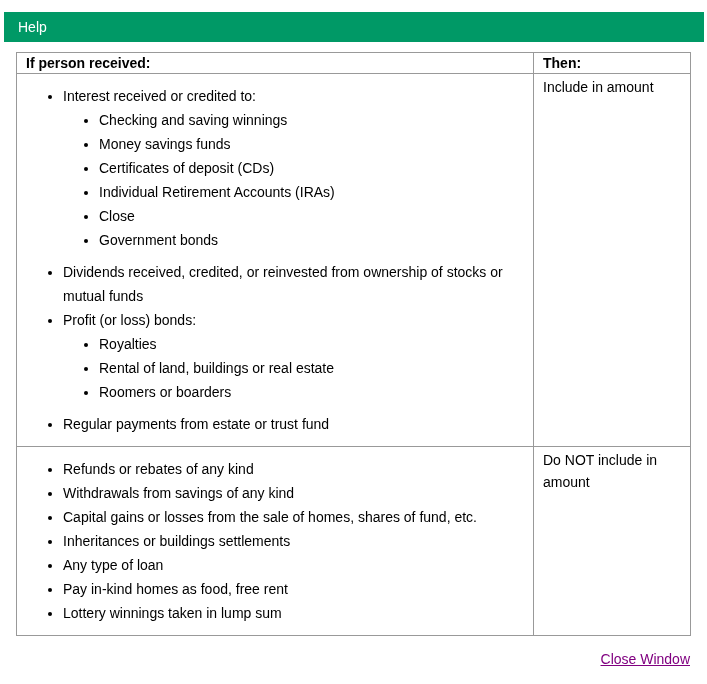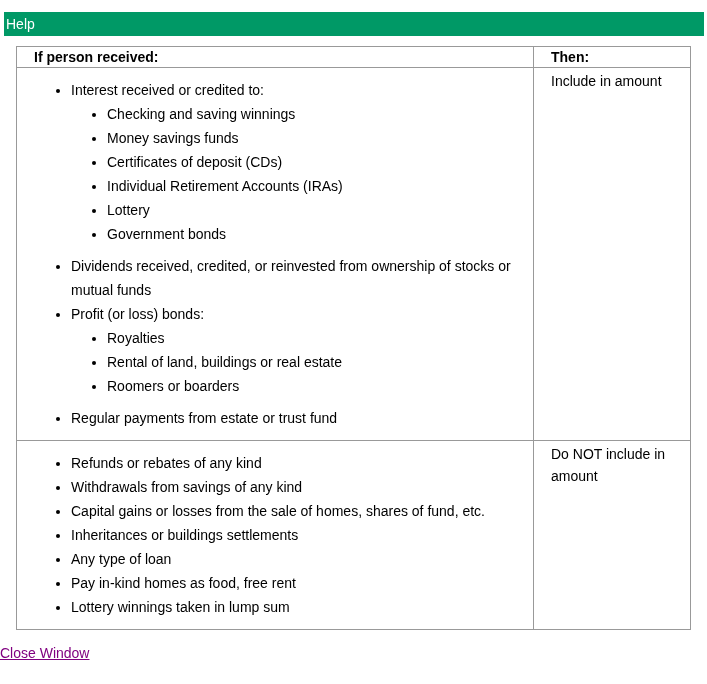--- a/index.html
+++ b/index.html
@@ -13,40 +13,40 @@
     font-size: 14px;
     color: #000000;
   }
   :root {
     --header-bg: #009966;
     --link-color: #800080;
     --border-color: #999999;
   }
   .header-bar {
     margin: 12px 3px 0 4px;
-    height: 24px;
+    height: 30px;
     background: var(--header-bg);
     color: #ffffff;
     display: flex;
     align-items: center;
-    padding-left: 2px;
+    padding-left: 14px;
     font-size: 14px;
   }
   table.help-table {
     border-collapse: collapse;
     margin: 10px 0 0 16px;
     width: 674px;
     table-layout: fixed;
   }
   table.help-table th,
   table.help-table td {
     border: 1px solid var(--border-color);
     vertical-align: top;
     text-align: left;
-    padding: 2px 17px;
+    padding: 2px 9px;
     font-size: 14px;
   }
   th.col-if  { width: 517px; font-weight: bold; padding: 4px 3px; }
   th.col-then{ width: 157px; font-weight: bold; padding: 4px 3px; }
   td.cell-then { padding: 6px 4px 4px 4px; line-height: 22px; }
   ul.outer-list {
     margin: 8px 0 8px 0;
     padding-left: 37px;
     list-style-type: disc;
   }
@@ -54,20 +54,21 @@
     margin: 0 0 8px 0;
     padding-left: 36px;
     list-style-type: disc;
   }
   li.list-item {
     margin: 0;
     line-height: 24px;
   }
   .footer {
     width: 690px;
+    text-align: right;
     margin-top: 15px;
   }
   a.close-link {
     color: var(--link-color);
     text-decoration: underline;
     font-size: 14px;
     cursor: pointer;
   }
 </style>
 </head>
@@ -87,21 +88,21 @@
   <tr>
     <td class="cell-if">
       <ul class="outer-list">
         <li class="list-item">
           <span>Interest received or credited to:</span>
           <ul class="inner-list">
             <li class="list-item"><span>Checking and saving winnings</span></li>
             <li class="list-item"><span>Money savings funds</span></li>
             <li class="list-item"><span>Certificates of deposit (CDs)</span></li>
             <li class="list-item"><span>Individual Retirement Accounts (IRAs)</span></li>
-            <li class="list-item"><span>Lottery</span></li>
+            <li class="list-item"><span>Close</span></li>
             <li class="list-item"><span>Government bonds</span></li>
           </ul>
         </li>
         <li class="list-item">
           <span>Dividends received, credited, or reinvested from ownership of stocks or mutual funds</span>
         </li>
         <li class="list-item">
           <span>Profit (or loss) bonds:</span>
           <ul class="inner-list">
             <li class="list-item"><span>Royalties</span></li>

